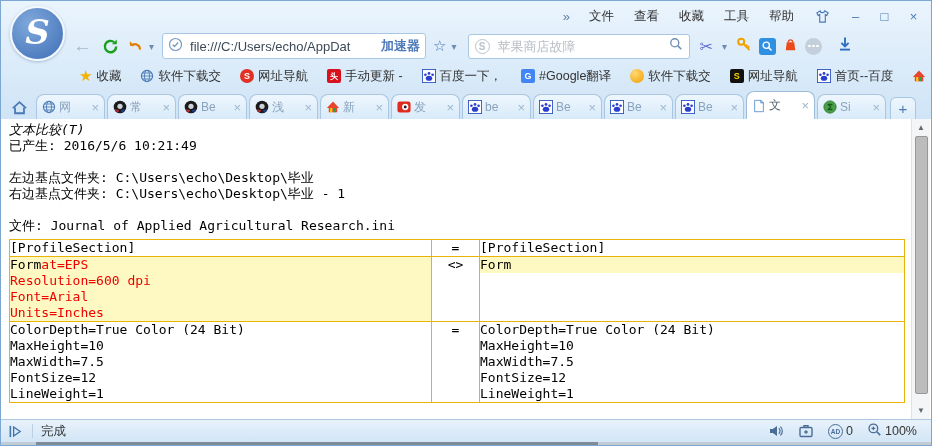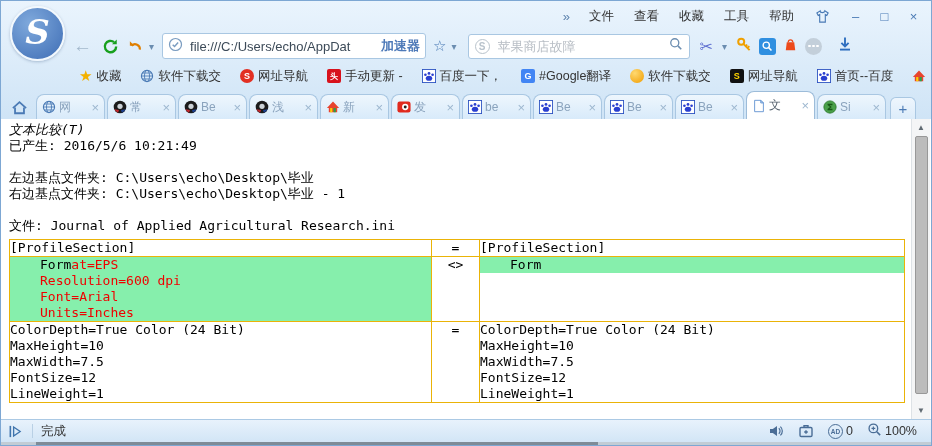--- a/index.html
+++ b/index.html
@@ -84,21 +84,21 @@
   .content { position:absolute; top:118px; left:0; right:0; height:300px; background:#fff;
     font-family:"DejaVu Sans Mono","Liberation Mono",monospace; font-size:13px; color:#000;
     overflow:hidden; }
   .tline { white-space:pre; line-height:16px; height:16px; padding-left:8px; }
   .tline:first-child { margin-top:3px;font-style:italic; }
   table.diff { border-collapse:collapse; table-layout:fixed; margin:5px 0 0 8px; width:895px; }
   table.diff td { border:1px solid #eab308; vertical-align:top; padding:0; }
   td.dcell { padding:1px 2px 1px 4px; }
   td.marker { text-align:center; font-size:13px; line-height:16px; padding-top:1px; }
   .dline { line-height:16px; height:16px; white-space:pre; }
-  .dline.hl { background:#86efac;padding-left:30px; }
+  .dline.hl { background:#fef9c3; }
   .seg-red { color:#ef0000; }
   
   .vscroll { position:absolute; top:118px; right:1px; width:19px; height:300px;
     background:#f4f5f6; border-left:1px solid #dde2e6; }
   .vs-arrow { position:absolute; left:0; right:0; height:15px; display:flex; align-items:center;
     justify-content:center; font-size:8px; color:#606a72; }
   .vs-arrow.up { top:1px; } .vs-arrow.down { bottom:1px; }
   .vs-thumb { position:absolute; top:17px; left:2.5px; right:2.5px; height:258px;
     background:#bcbcbc; border:1px solid #989898; border-radius:2px; }
   

